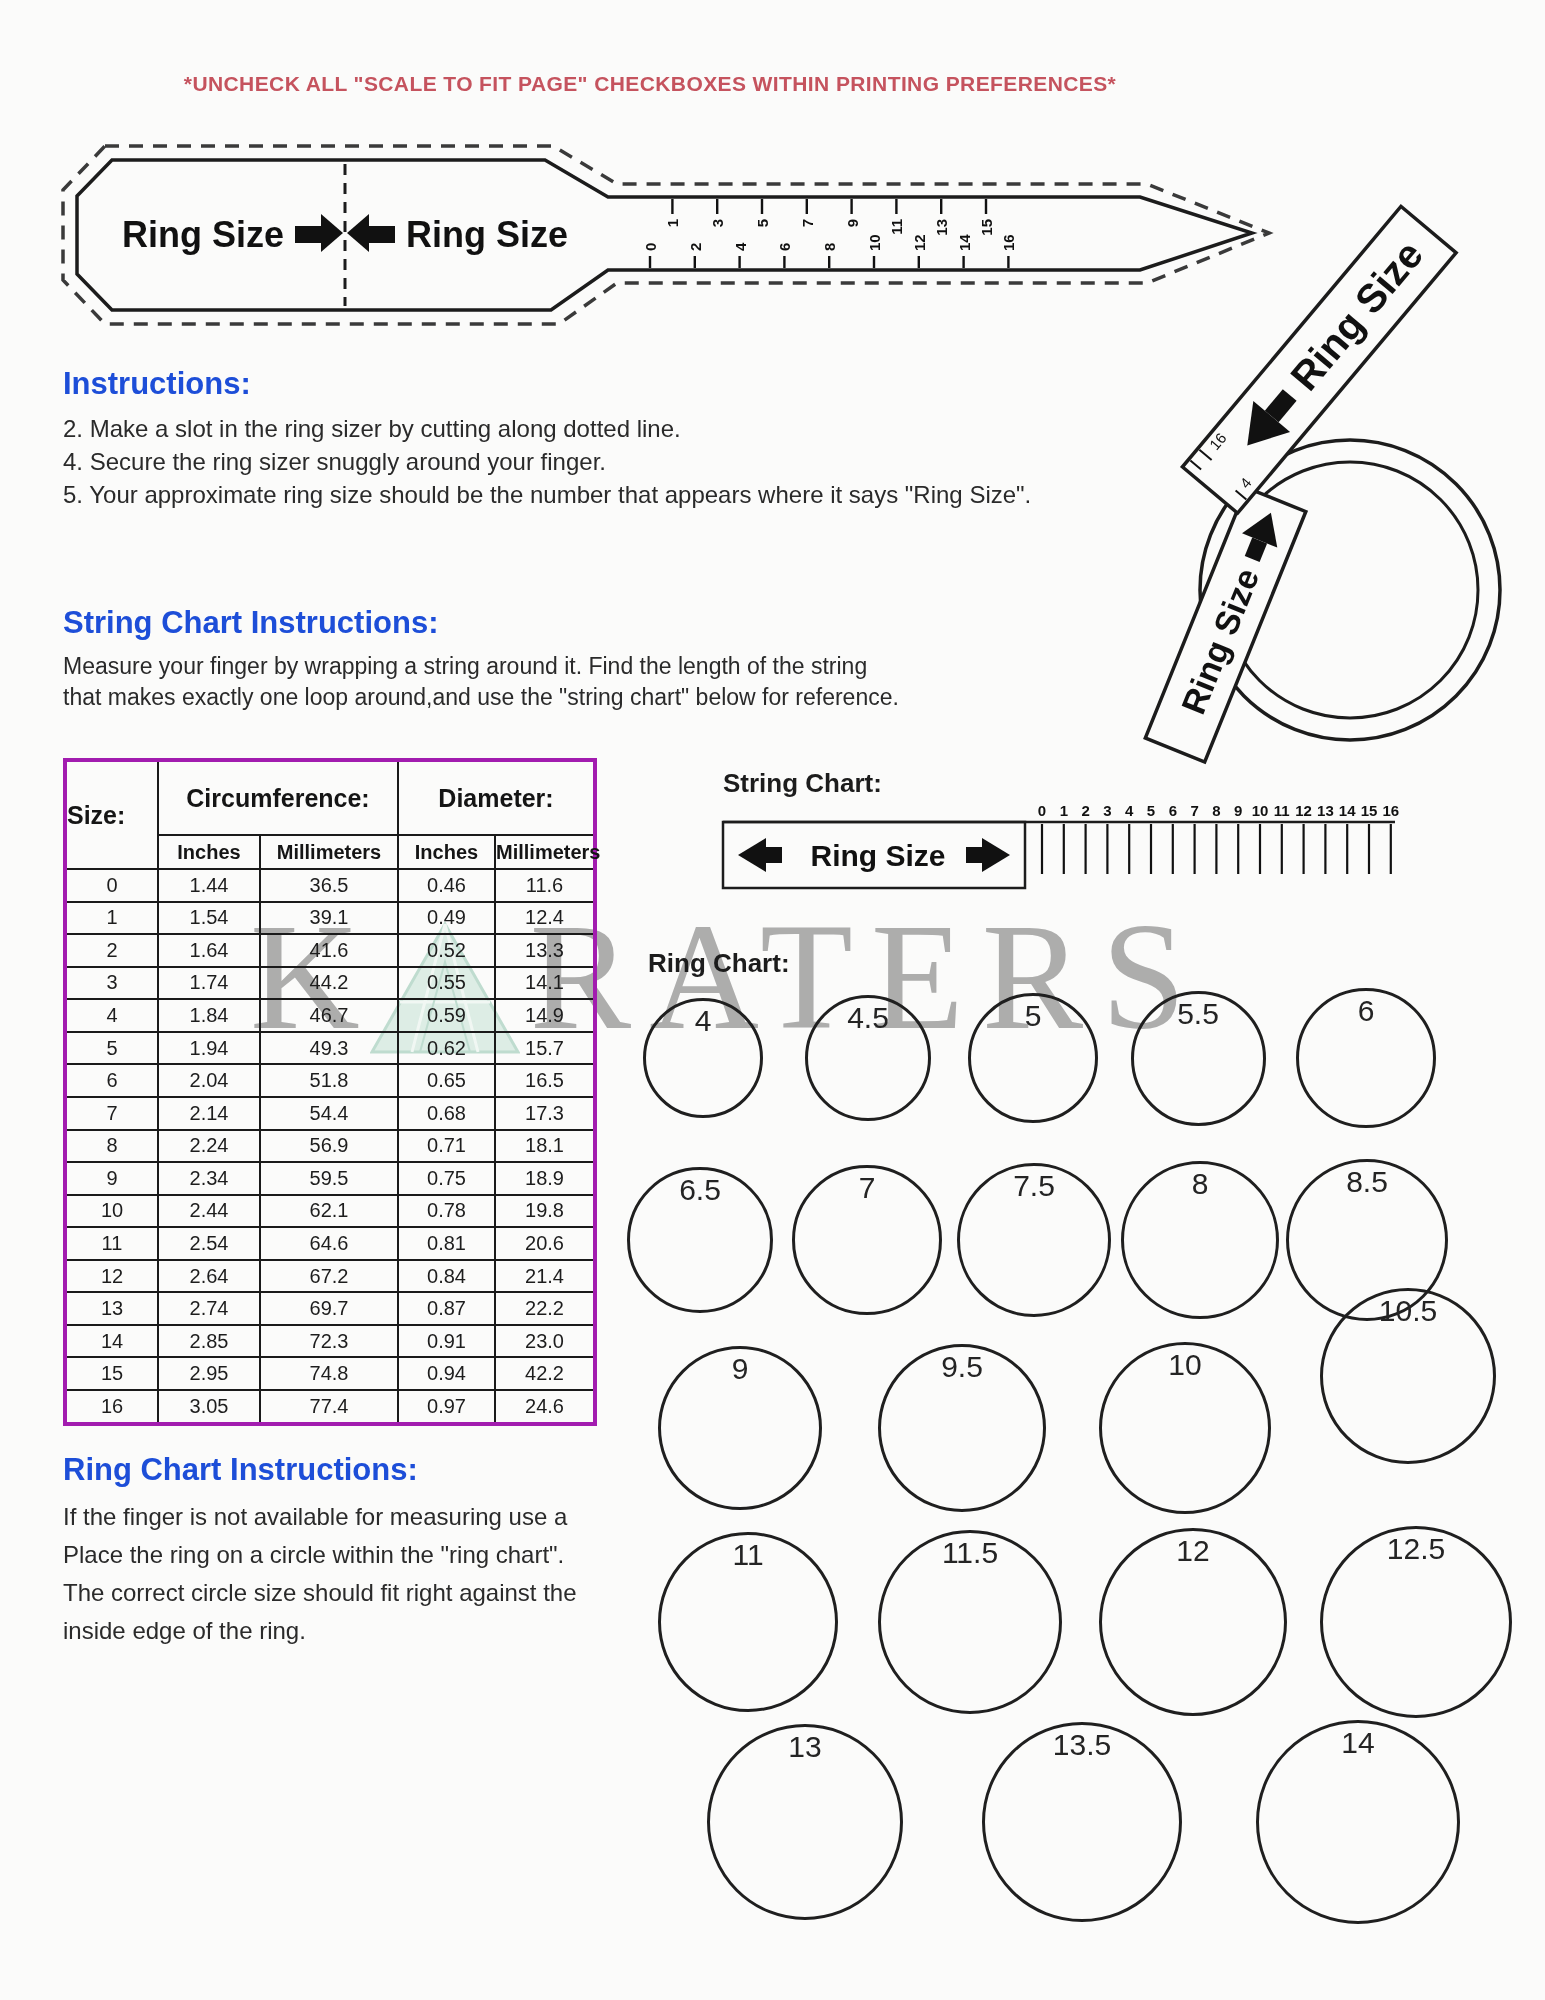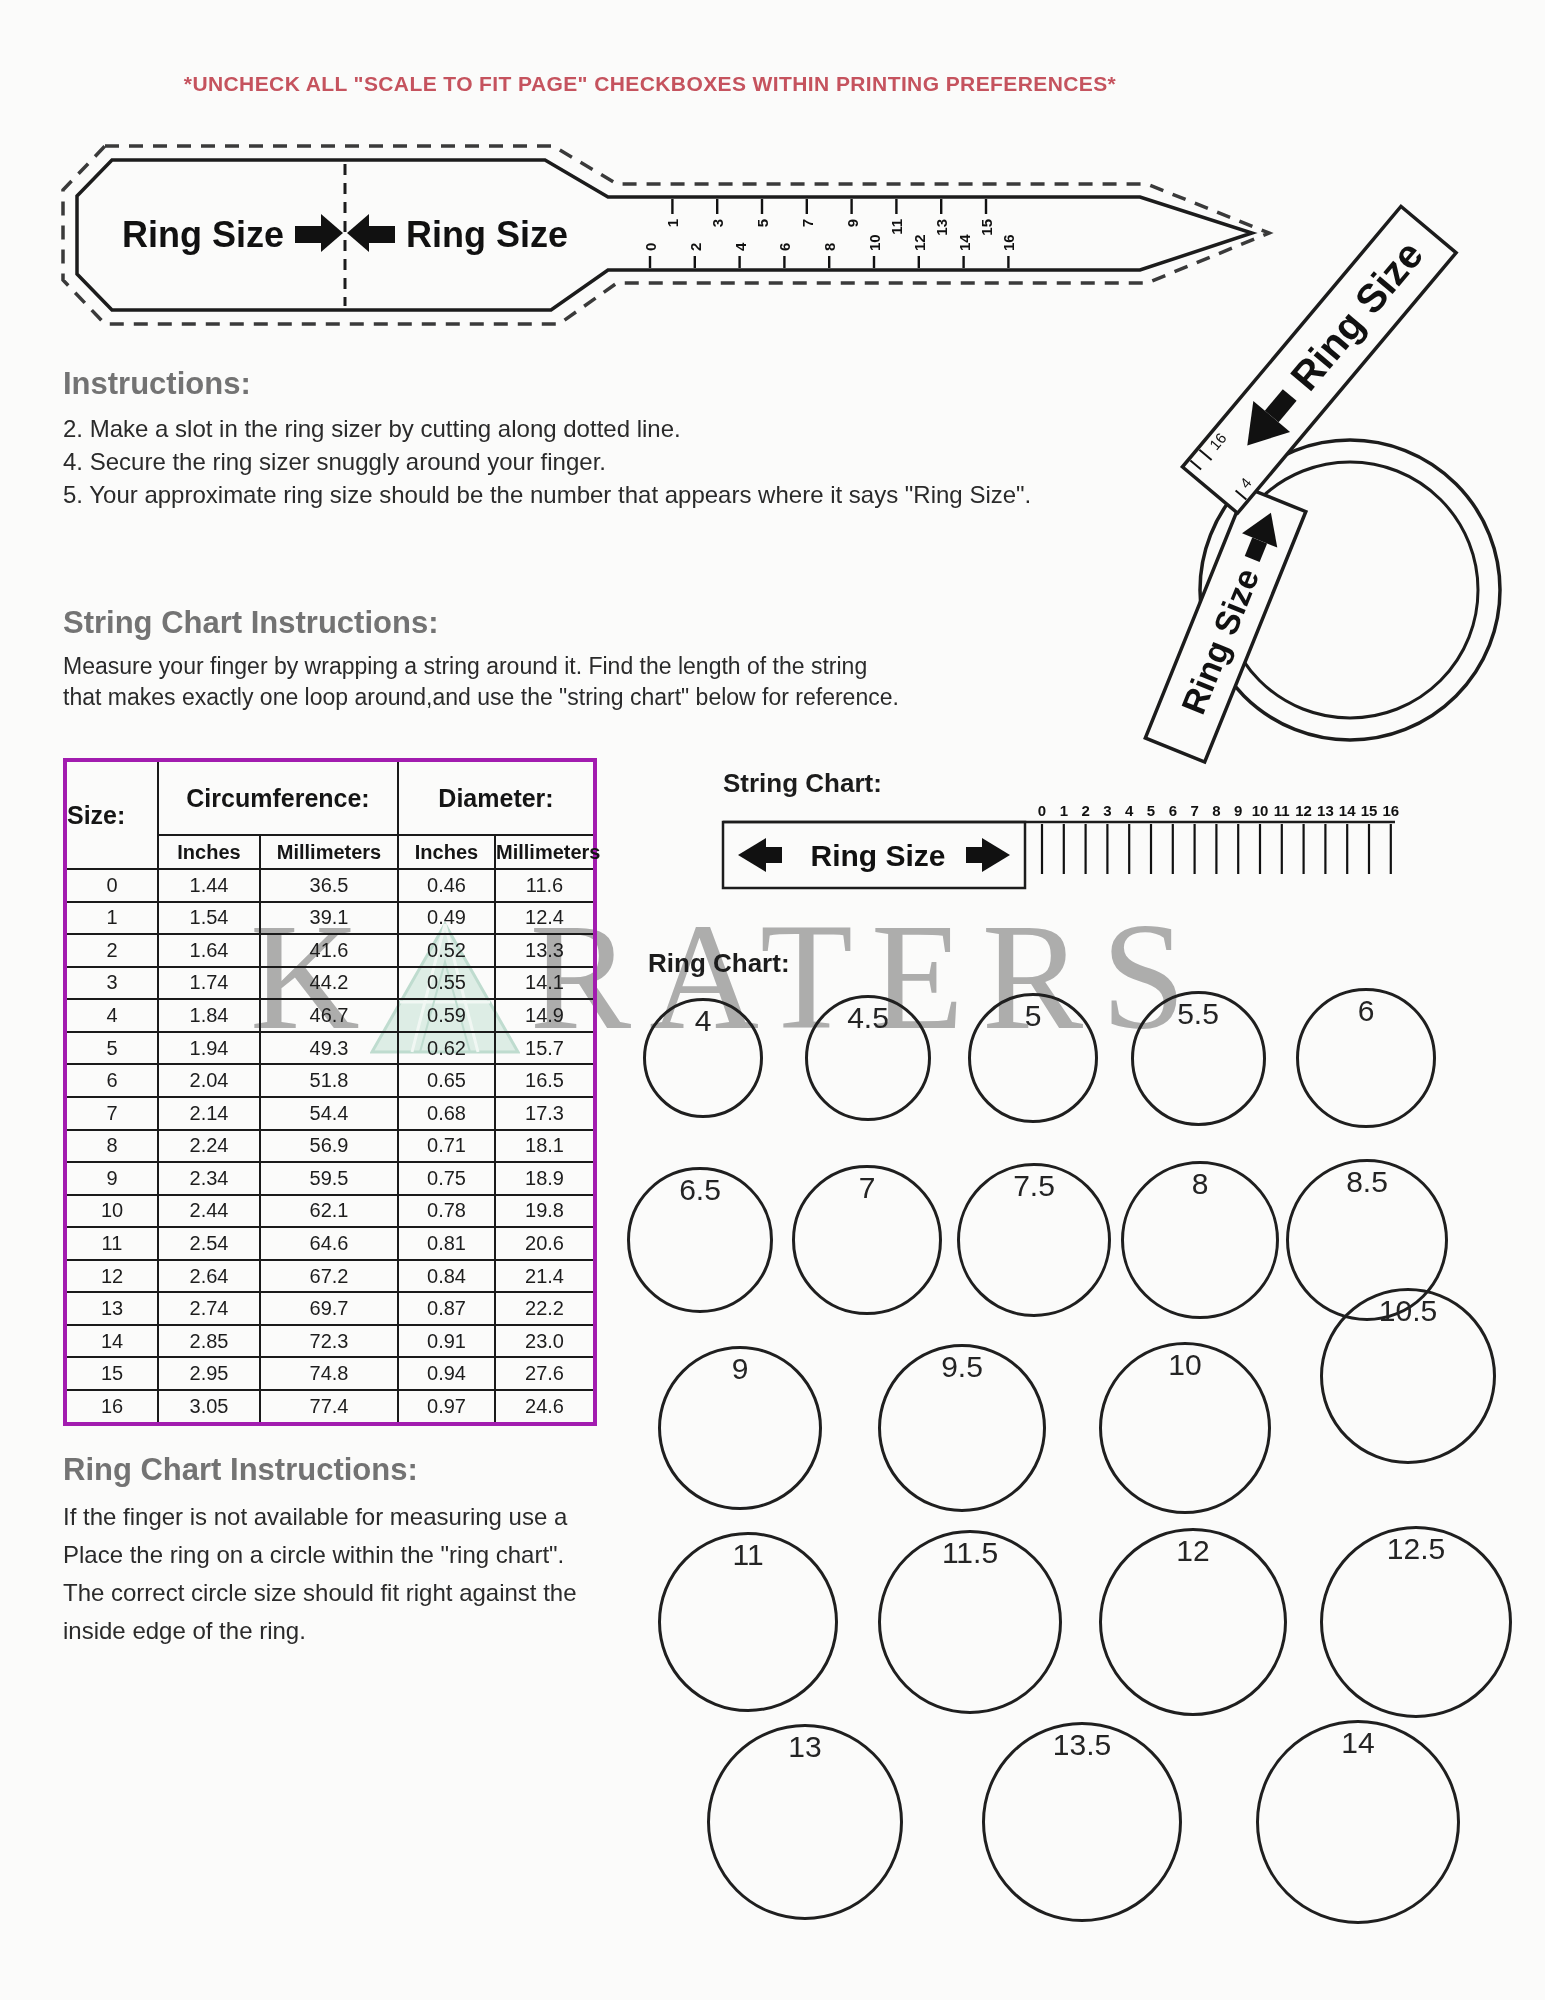--- a/index.html
+++ b/index.html
@@ -7,21 +7,21 @@
     width:1545px;height:2000px;position:relative;overflow:hidden;
     background:#fbfbfa;font-family:"Liberation Sans",sans-serif;color:#222;
   }
   .abs{position:absolute;}
   
   .warning{
     left:120px;top:72px;width:1060px;text-align:center;
     font-size:21px;font-weight:bold;letter-spacing:.4px;color:#c5535e;z-index:2;
   }
   
-  .h1{font-size:31px;font-weight:bold;color:#737373;margin:0 0 10px 0;}
+  .h1{font-size:31px;font-weight:bold;color:#1d4ed8;margin:0 0 10px 0;}
   .h2{font-size:26px;font-weight:bold;color:#1c1c1c;}
   .instr-line{font-size:24px;line-height:33px;color:#2a2a2a;}
   .small-line{font-size:23px;line-height:31px;color:#2a2a2a;}
   .instructions{left:63px;top:366px;z-index:2;}
   .string-instr{left:63px;top:605px;z-index:2;}
   .ring-instr{left:63px;top:1452px;z-index:2;}
   .string-chart-head{left:723px;top:768px;z-index:2;}
   .ring-chart-head{left:648px;top:948px;z-index:2;}
   
   table.size-table{
@@ -267,21 +267,21 @@
         <td>2.85</td>
         <td>72.3</td>
         <td>0.91</td>
         <td>23.0</td>
       </tr>
       <tr>
         <td>15</td>
         <td>2.95</td>
         <td>74.8</td>
         <td>0.94</td>
-        <td>27.6</td>
+        <td>42.2</td>
       </tr>
       <tr>
         <td>16</td>
         <td>3.05</td>
         <td>77.4</td>
         <td>0.97</td>
         <td>24.6</td>
       </tr>
     </tbody>
 </table>

